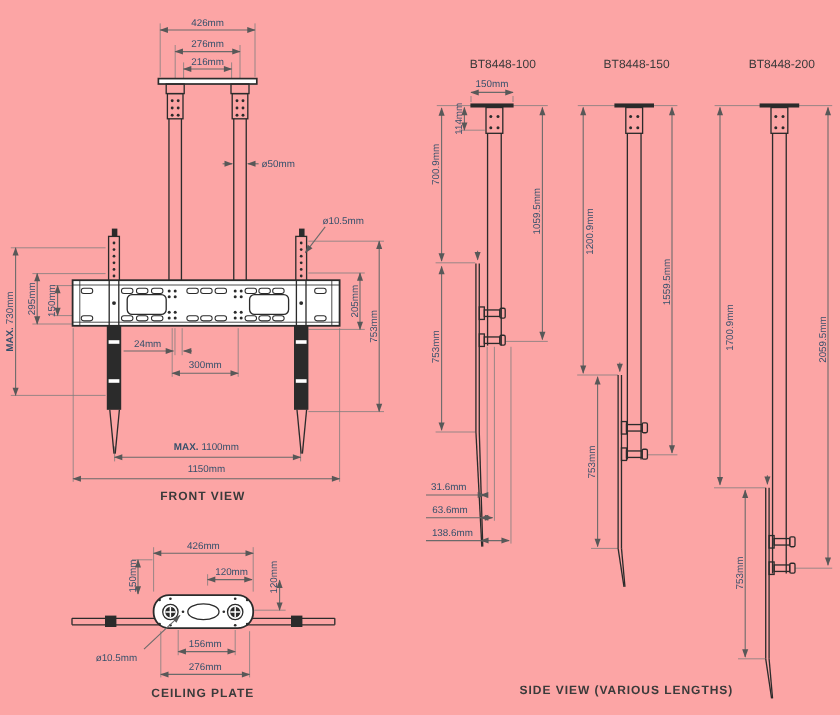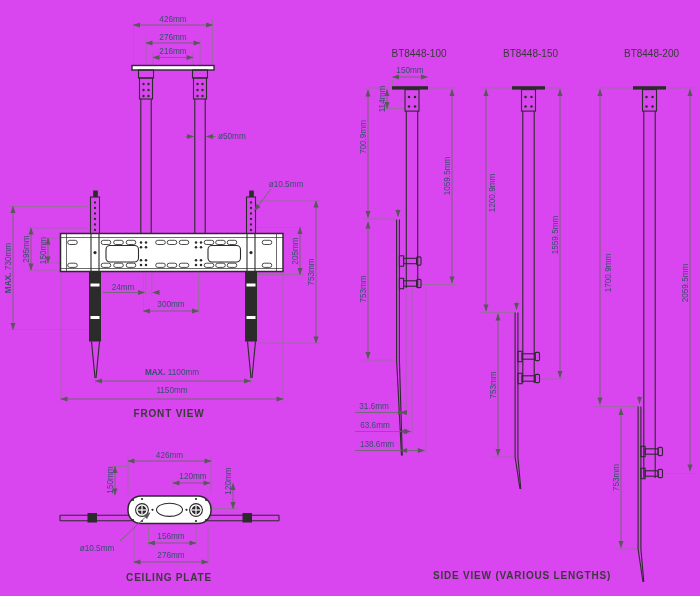--- a/index.html
+++ b/index.html
@@ -1,16 +1,16 @@
 <!DOCTYPE html>
 <html><head>
 <meta charset="utf-8">
 <style>
   html,body{margin:0;padding:0;background:#fff;}
-  #stage{width:700px;height:596px;position:relative;background:#d946ef;font-family:"Liberation Sans",sans-serif;}
+  #stage{width:700px;height:596px;position:relative;background:#fca5a5;font-family:"Liberation Sans",sans-serif;}
   svg{display:block;}
   .st{stroke:#2b2b2b;stroke-width:1.1;fill:none;}
   .stf{stroke:#2b2b2b;stroke-width:1.4;fill:#fff;}
   .stw{stroke:#2b2b2b;stroke-width:1.5;fill:#fff;}
   .thin{stroke:#2b2b2b;stroke-width:0.7;fill:none;}
   .blk{fill:#2b2b2b;}
   .sl{fill:#fff;stroke:#2b2b2b;stroke-width:0.85;}
   .dot{fill:#2b2b2b;}
   .d{stroke:#6a6a6a;stroke-width:0.9;fill:none;}
   .e{stroke:#7d7d7d;stroke-width:0.65;fill:none;}

